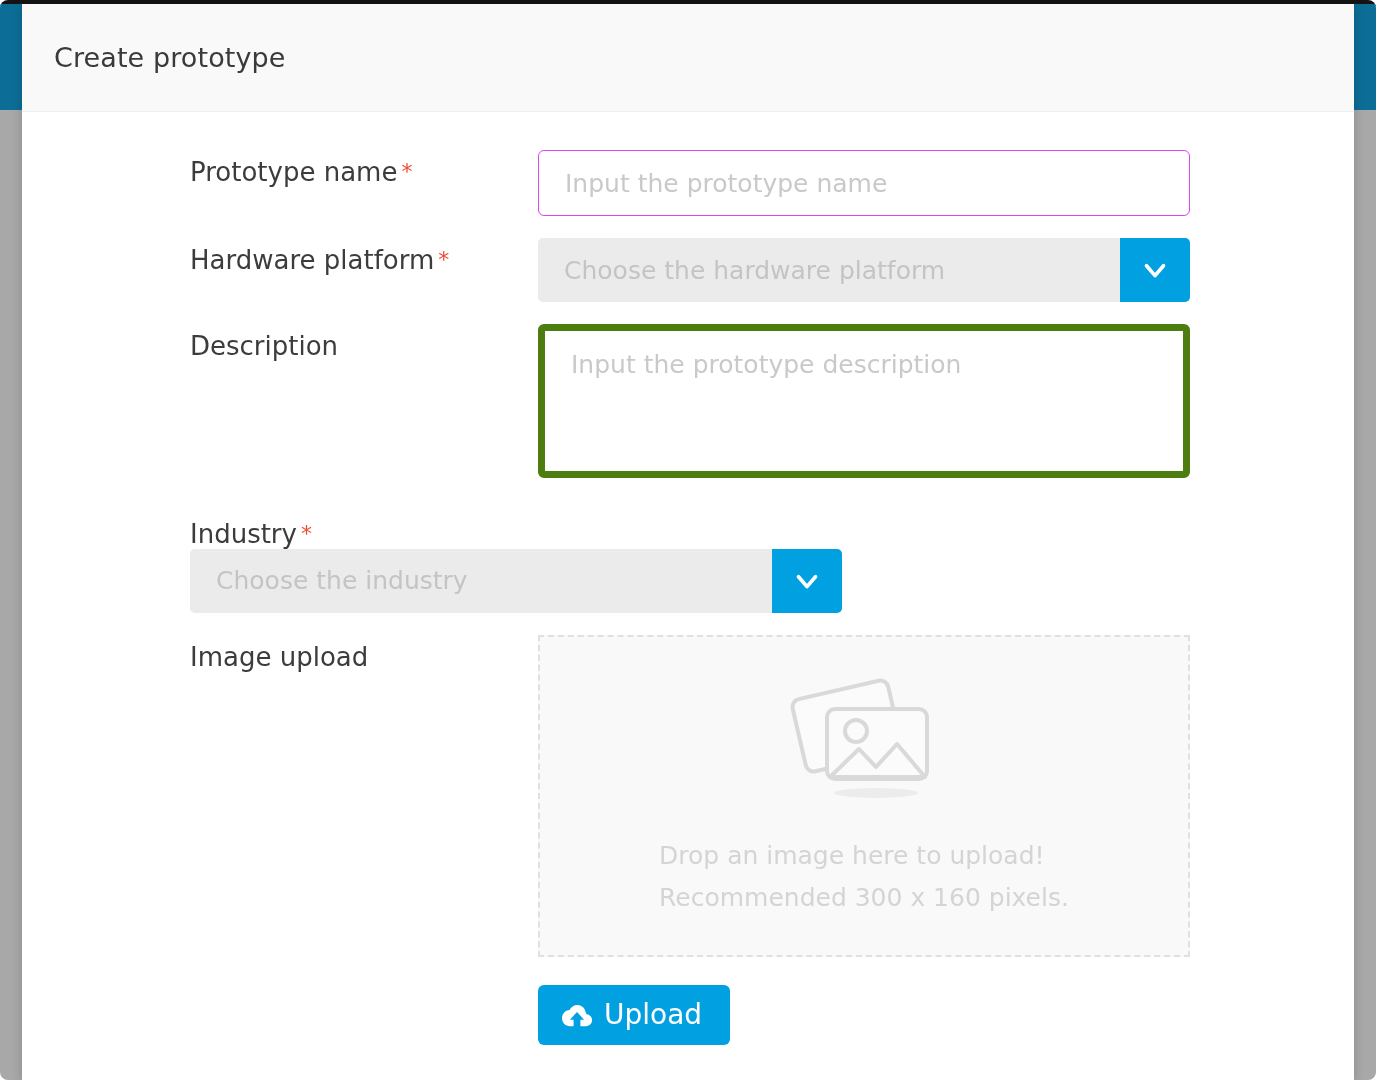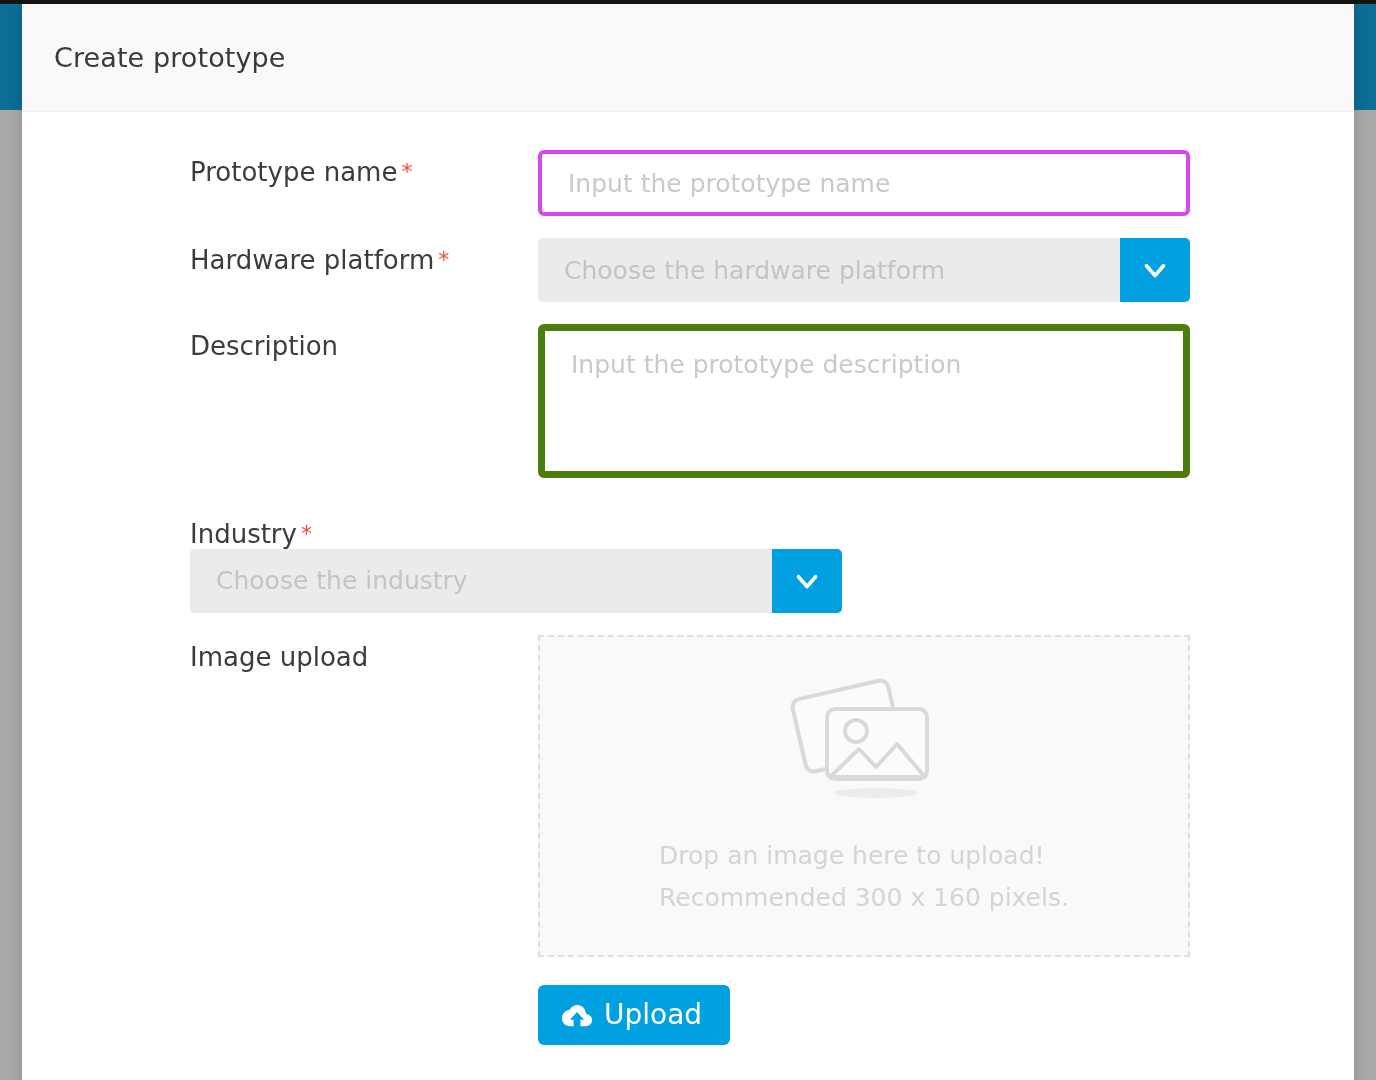--- a/index.html
+++ b/index.html
@@ -15,20 +15,21 @@
     background: #ffffff;
   }
 
   
   #page {
     position: relative;
     width: 1376px;
     height: 1080px;
     background: #ffffff;
     overflow: hidden;
+    border-radius: 8px;
   }
   .bg-topbar {
     position: absolute;
     left: 0; top: 0;
     width: 1376px; height: 6px;
     background: #141414;
   }
   .bg-blue-left {
     position: absolute;
     left: 0; top: 4px;
@@ -115,21 +116,21 @@
   .field-col {
     width: 652px;
     flex: none;
   }
 
   
   .text-input {
     width: 100%;
     height: 66px;
     box-sizing: border-box;
-    border: 4px solid #d946ef;
+    border: 1px solid #d946ef;
     border-radius: 6px;
     background: #ffffff;
     font-size: 25px;
     font-family: inherit;
     color: #555;
     padding: 0 26px;
     outline: none;
   }
   .text-input::placeholder { color: #c9c9c9; opacity: 1; }
 

